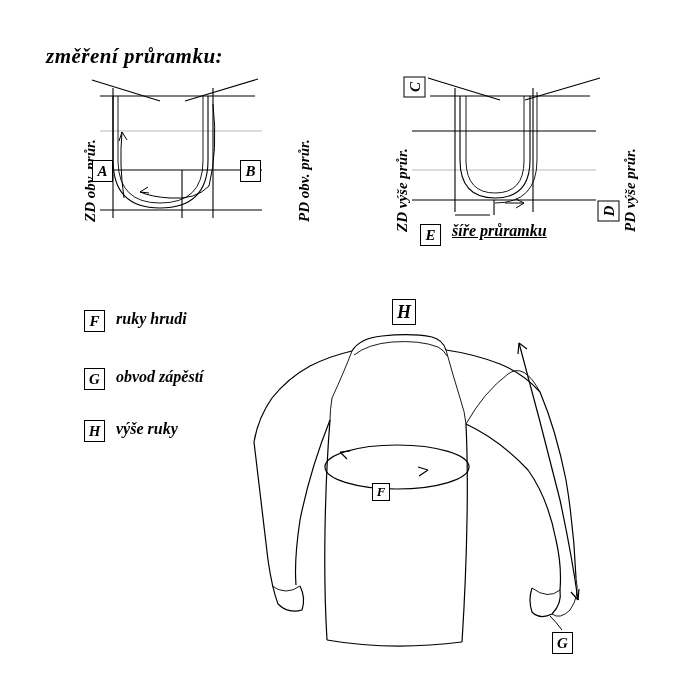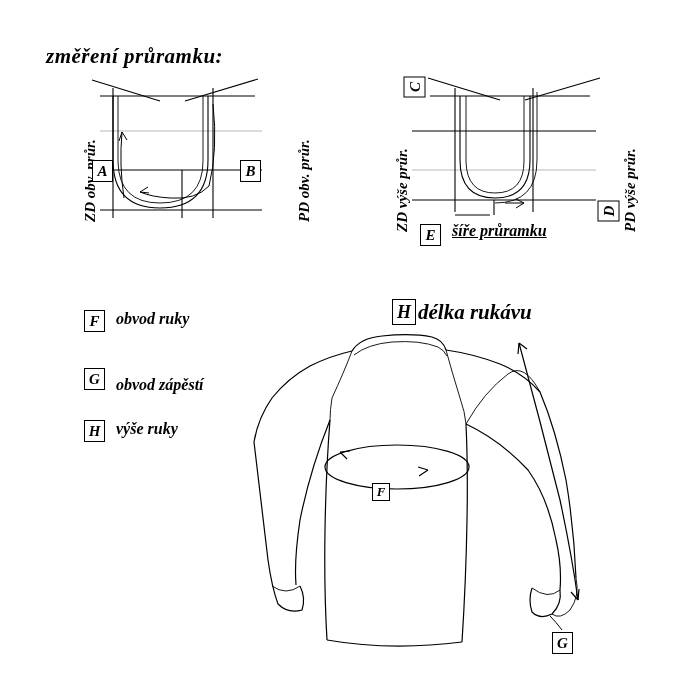--- a/index.html
+++ b/index.html
@@ -205,28 +205,27 @@
 
   <div class="lbl side-label rot-up" style="left:394px; top:232px;">ZD výše průr.</div>
   <div class="lbl side-label rot-up" style="left:622px; top:232px;">PD výše průr.</div>
 
   <div class="boxed md rotbox" style="left:404px; top:76px;">C</div>
   <div class="boxed md rotbox" style="left:598px; top:200px;">D</div>
   <div class="boxed md" style="left:420px; top:224px;">E</div>
   <div class="lbl caption" style="left:452px; top:222px;">šíře průramku</div>
 
   <div class="boxed md" style="left:84px; top:310px;">F</div>
-  <div class="lbl legend-text" style="left:116px; top:310px;">obvod ruky</div>
+  <div class="lbl legend-text" style="left:116px; top:310px;">ruky hrudi</div>
 
   <div class="boxed md" style="left:84px; top:368px;">G</div>
-  <div class="lbl legend-text" style="left:116px; top:376px;">obvod zápěstí</div>
+  <div class="lbl legend-text" style="left:116px; top:368px;">obvod zápěstí</div>
 
   <div class="boxed md" style="left:84px; top:420px;">H</div>
   <div class="lbl legend-text" style="left:116px; top:420px;">výše ruky</div>
 
   <div class="boxed lg" style="left:392px; top:299px;">H</div>
-  <div class="lbl bigcap" style="left:418px; top:300px;">délka rukávu</div>
 
   <div class="boxed sm" style="left:372px; top:483px;">F</div>
 
   <div class="boxed md" style="left:552px; top:632px;">G</div>
 
 </div>
 
 </body></html>

